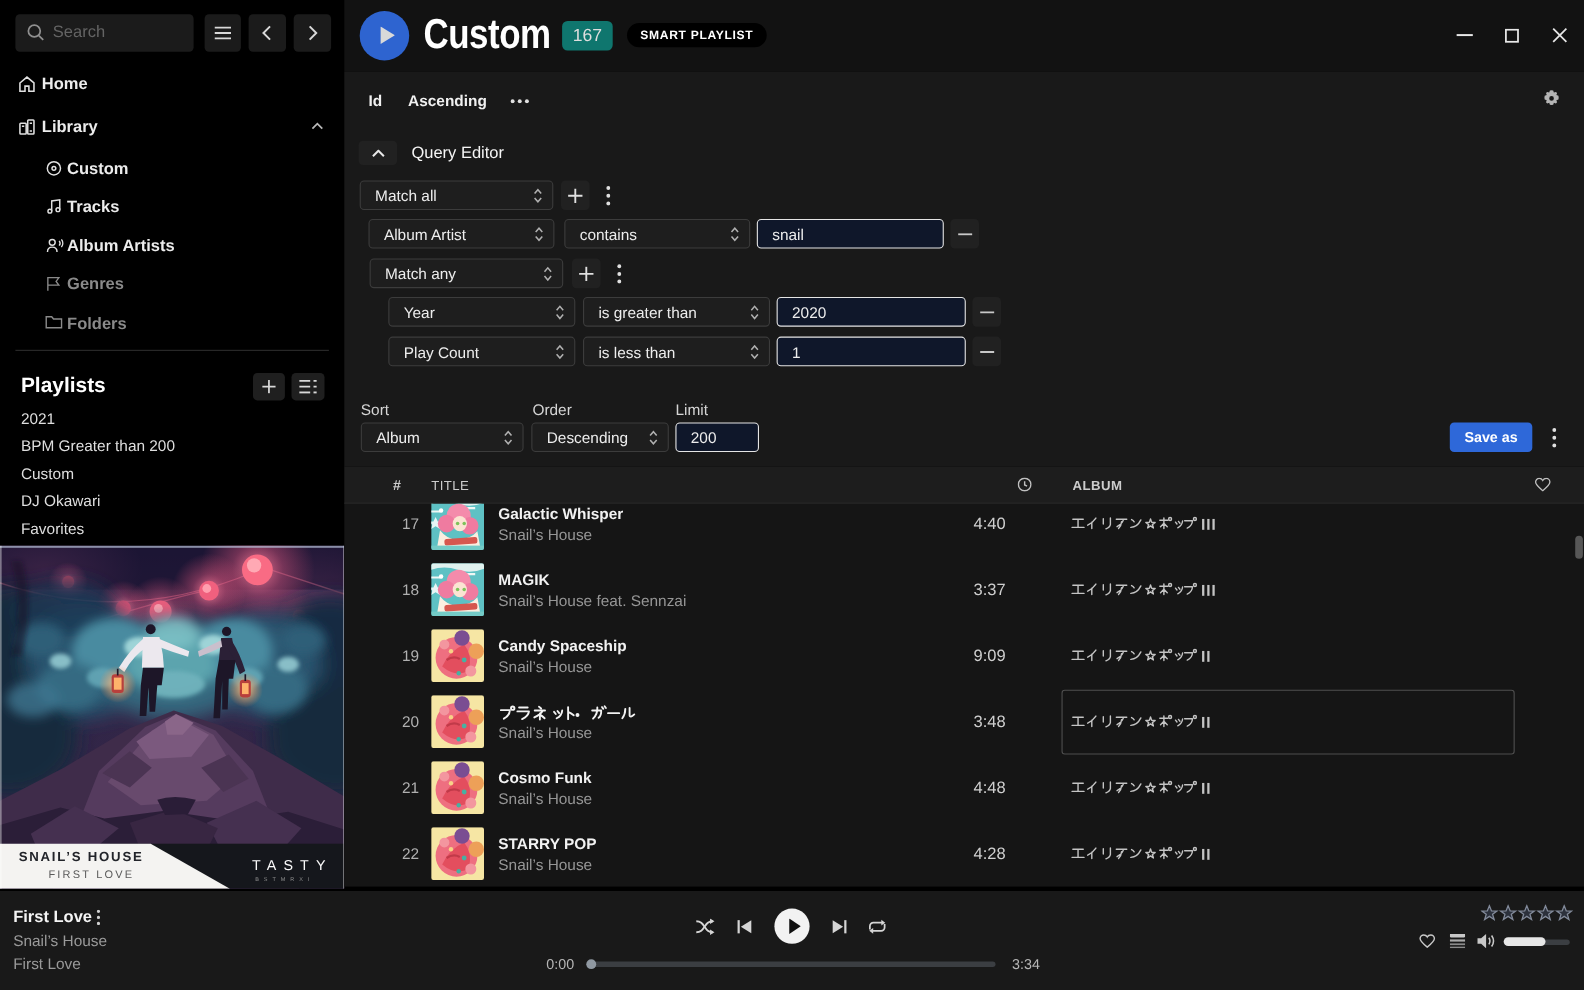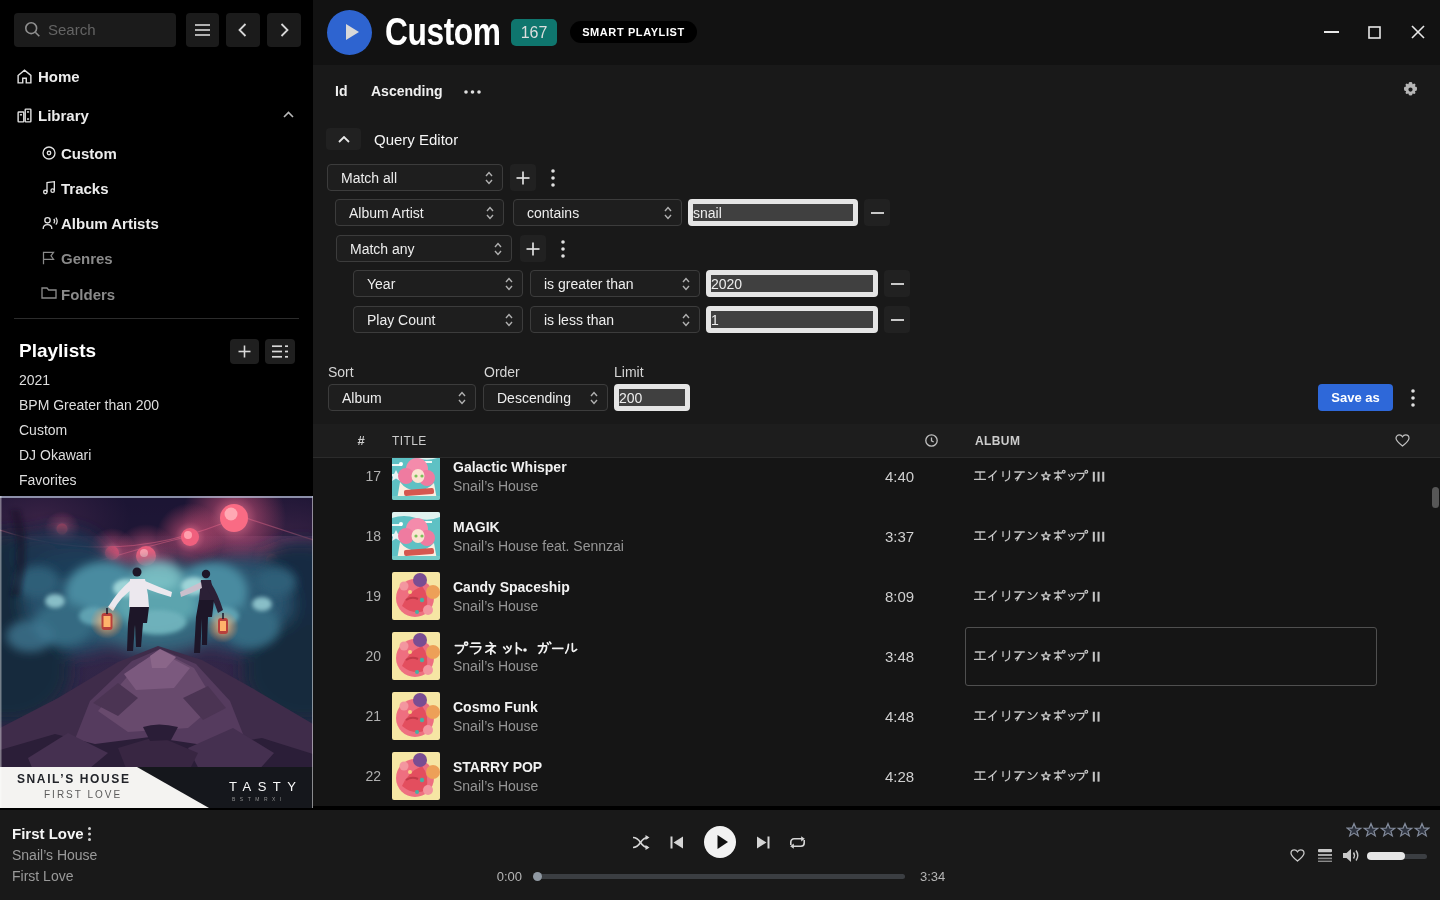--- a/index.html
+++ b/index.html
@@ -1,20 +1,20 @@
 <!DOCTYPE html>
 <html><head>
 <meta charset="utf-8">
 <style>
   * { margin:0; padding:0; box-sizing:border-box; }
   html,body { width:1440px; height:900px; overflow:hidden; background:#000; font-family:"Liberation Sans", sans-serif; }
   .abs { position:absolute; }
   .sel { position:absolute; background:#1e1e1e; border:1px solid #3c3c3c; border-radius:4px; color:#ededed; font-size:14px; display:flex; align-items:center; padding-left:13px; }
   .sel svg { position:absolute; right:9px; top:50%; transform:translateY(-50%); }
-  .inp { position:absolute; background:#404040; border:5px solid #e5e5e5; border-radius:4px; color:#ededed; font-size:14px; display:flex; align-items:center; }
+  .inp { position:absolute; background:#0f172a; border:1px solid #e5e5e5; border-radius:4px; color:#ededed; font-size:14px; display:flex; align-items:center; padding-left:13px; }
   .sqbtn { position:absolute; background:#212121; border-radius:4px; display:flex; align-items:center; justify-content:center; }
   .navtxt { font-size:15px; font-weight:bold; color:#ececec; }
   .dim { color:#8a8a8a; }
   .row-num { position:absolute; width:30px; text-align:right; font-size:14px; color:#b0b0b0; }
   .t1 { position:absolute; font-size:14px; font-weight:bold; color:#f2f2f2; }
   .t2 { position:absolute; font-size:14px; color:#969696; }
   .dur { position:absolute; width:60px; text-align:left; font-size:15px; color:#cfcfcf; }
   .alb { position:absolute; height:16px; }
 </style>
 </head>
@@ -523,21 +523,21 @@
       <rect x="127" y="4" width="2.2" height="10.5" fill="#c4c4c4" stroke="none"></rect>
       <rect x="132" y="4" width="2.2" height="10.5" fill="#c4c4c4" stroke="none"></rect>
       <rect x="137" y="4" width="2.2" height="10.5" fill="#c4c4c4" stroke="none"></rect>
     </svg>
   <div class="row-num" style="left:38px;top:130px;">19</div>
   <svg class="abs" style="left:79px;top:114px;border-radius:2px;" width="48" height="48" viewBox="0 0 48 48">
       <use href="#thumbB"></use>
     </svg>
   <div class="t1" style="left:140px;top:121px;">Candy Spaceship</div>
   <div class="t2" style="left:140px;top:140px;">Snail’s House</div>
-  <div class="dur" style="left:572px;top:130px;">8:09</div>
+  <div class="dur" style="left:572px;top:130px;">9:09</div>
   <svg class="alb" style="left:656px;top:130px;" width="145" height="17" viewBox="0 0 145 17">
       <g stroke="#c4c4c4" stroke-width="1.9" fill="none" stroke-linecap="round" stroke-linejoin="round">
         <use href="#k_e" transform="translate(0,1) scale(0.72)"></use>
         <use href="#k_i" transform="translate(14,1) scale(0.72)"></use>
         <use href="#k_ri" transform="translate(28,1) scale(0.72)"></use>
         <use href="#k_a" transform="translate(42,1) scale(0.72)"></use>
         <use href="#k_n" transform="translate(56,1) scale(0.72)"></use>
         <use href="#k_star" transform="translate(70,1) scale(0.72)"></use>
         <use href="#k_po" transform="translate(84,1) scale(0.72)"></use>
         <use href="#k_tsu_s" transform="translate(97,1) scale(0.72)"></use>

